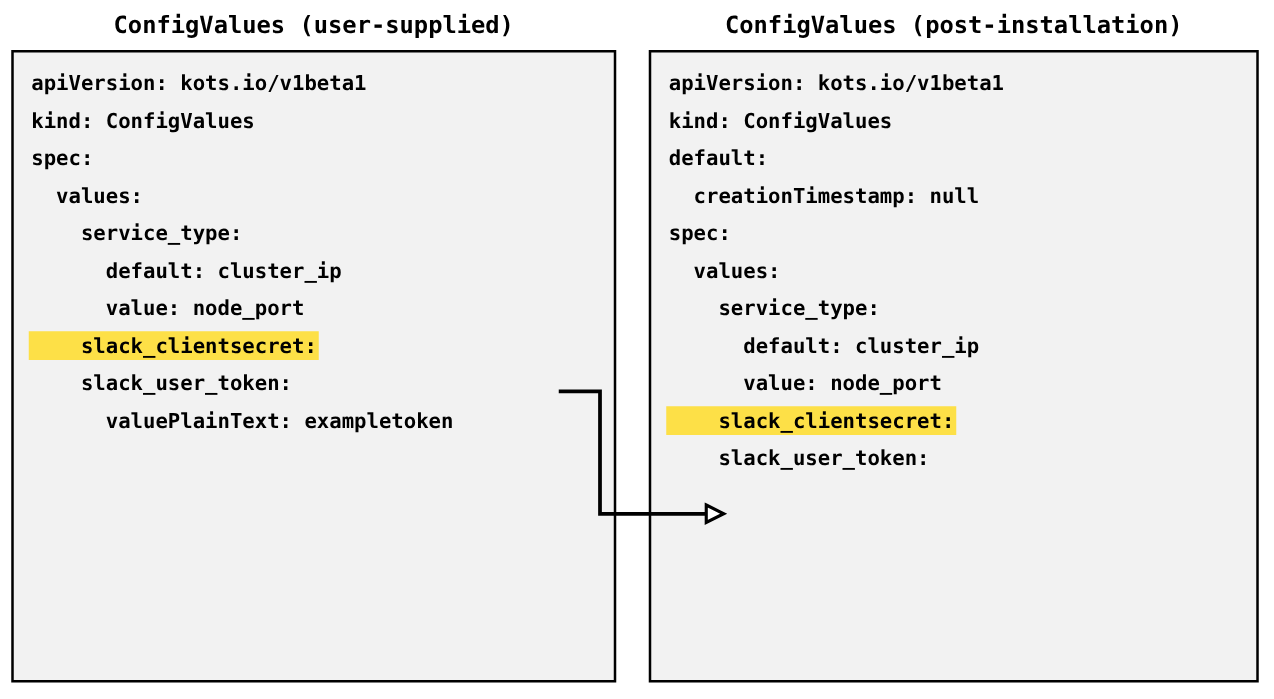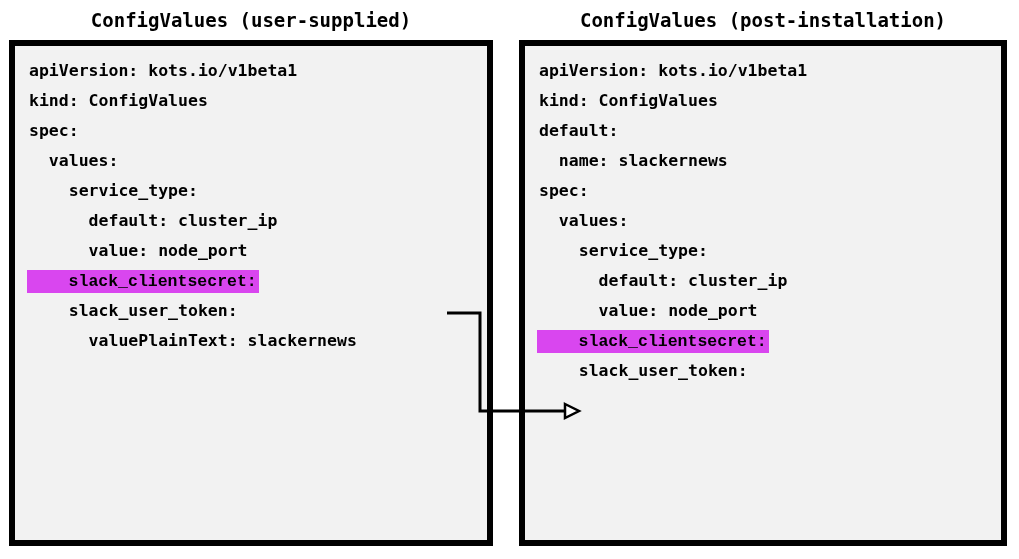--- a/index.html
+++ b/index.html
@@ -41,21 +41,21 @@
   #title-right {
     left: 519px;
     top: 9px;
     width: 488px;
   }
 
   
   .panel {
     position: absolute;
     background: #f2f2f2;
-    border: 6px solid #000000;
+    border: 2px solid #000000;
     box-sizing: border-box;
   }
   #panel-left {
     left: 9px;
     top: 40px;
     width: 484px;
     height: 506px;
   }
   #panel-right {
     left: 519px;
@@ -79,22 +79,21 @@
     height: 30px;
     line-height: 30px;
     white-space: pre;
     display: block;
   }
   .code-line > span.txt {
     display: inline;
     padding: 2px 2px 2px 2px;
   }
   .code-line.hl > span.txt {
-    background: #d946ef;
-    font-family: Liberation Mono, monospace;
+    background: #fde047;
   }
 
   
   #connector {
     position: absolute;
     left: 0;
     top: 0;
     width: 1019px;
     height: 559px;
     pointer-events: none;
@@ -113,30 +112,30 @@
     <div class="code-block" id="code-left">
         <div class="code-line"><span class="txt">apiVersion: kots.io/v1beta1</span></div>
         <div class="code-line"><span class="txt">kind: ConfigValues</span></div>
         <div class="code-line"><span class="txt">spec:</span></div>
         <div class="code-line"><span class="txt">  values:</span></div>
         <div class="code-line"><span class="txt">    service_type:</span></div>
         <div class="code-line"><span class="txt">      default: cluster_ip</span></div>
         <div class="code-line"><span class="txt">      value: node_port</span></div>
         <div class="code-line hl"><span class="txt">    slack_clientsecret:</span></div>
         <div class="code-line"><span class="txt">    slack_user_token:</span></div>
-        <div class="code-line"><span class="txt">      valuePlainText: slackernews</span></div>
+        <div class="code-line"><span class="txt">      valuePlainText: exampletoken</span></div>
       </div>
   </div>
 
   <div class="panel" id="panel-right">
     <div class="code-block" id="code-right">
         <div class="code-line"><span class="txt">apiVersion: kots.io/v1beta1</span></div>
         <div class="code-line"><span class="txt">kind: ConfigValues</span></div>
         <div class="code-line"><span class="txt">default:</span></div>
-        <div class="code-line"><span class="txt">  name: slackernews</span></div>
+        <div class="code-line"><span class="txt">  creationTimestamp: null</span></div>
         <div class="code-line"><span class="txt">spec:</span></div>
         <div class="code-line"><span class="txt">  values:</span></div>
         <div class="code-line"><span class="txt">    service_type:</span></div>
         <div class="code-line"><span class="txt">      default: cluster_ip</span></div>
         <div class="code-line"><span class="txt">      value: node_port</span></div>
         <div class="code-line hl"><span class="txt">    slack_clientsecret:</span></div>
         <div class="code-line"><span class="txt">    slack_user_token:</span></div>
       </div>
   </div>
 

